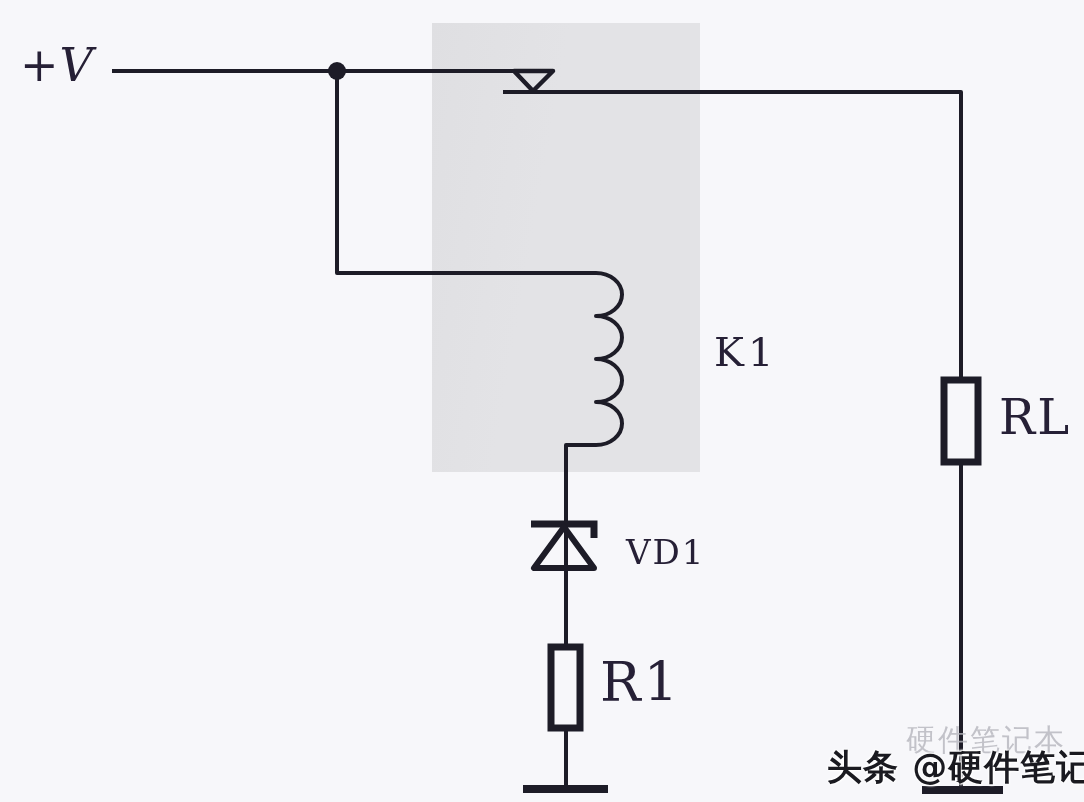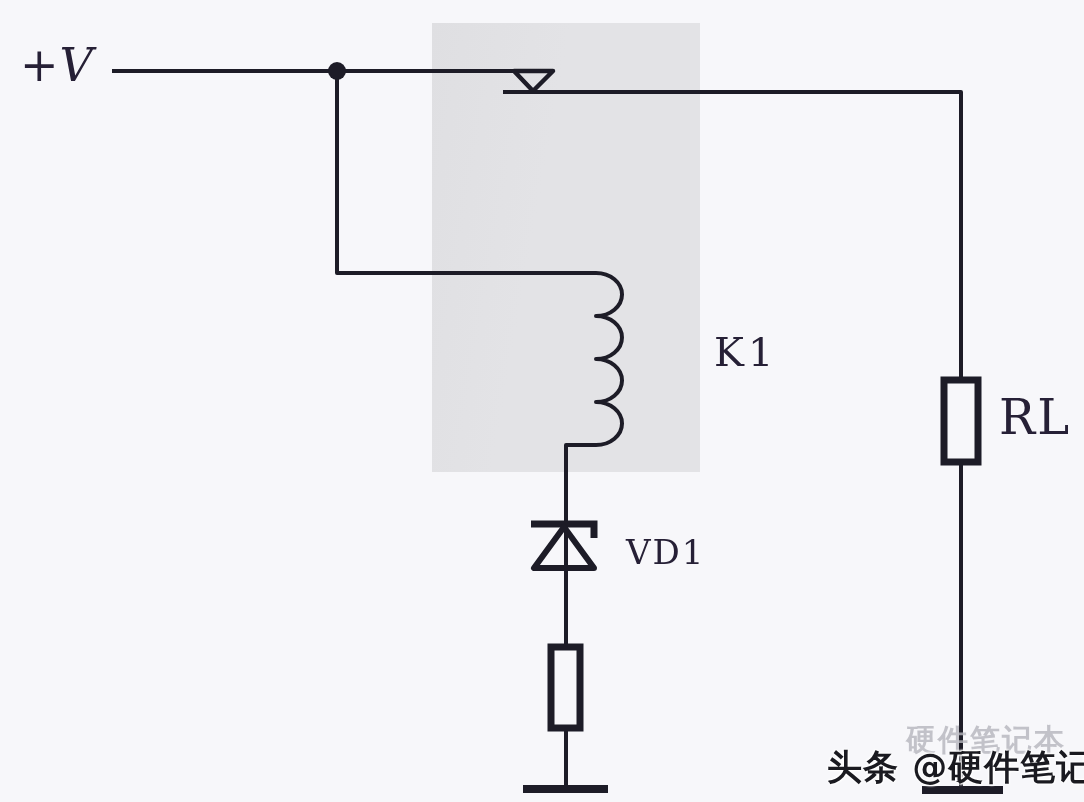--- a/index.html
+++ b/index.html
@@ -31,21 +31,21 @@
     line-height:1;
     white-space:nowrap;
   }
   .lbl-supply{left:20px;top:42px;font-size:46px;font-style:italic;letter-spacing:1px;}
   .lbl-k1{left:714px;top:332px;font-size:40px;letter-spacing:4px;}
   .lbl-rl{left:999px;top:393px;font-size:48px;letter-spacing:2px;}
   .lbl-vd1{left:626px;top:523px;font-size:34px;letter-spacing:2px;margin-top:12px;}
   .lbl-r1{left:600px;top:656px;font-size:54px;letter-spacing:3px;}
   .wm-ghost{
     position:absolute;left:906px;top:720px;
-    font-size:30px;font-weight:700;letter-spacing:2px;
+    font-size:30px;font-weight:400;letter-spacing:2px;
     color:var(--watermark-ghost);opacity:.8;
     white-space:nowrap;
   }
   .wm-main{
     position:absolute;left:827px;top:744px;
     font-size:35px;font-weight:700;letter-spacing:1px;
     color:var(--watermark-main);
     text-shadow:0 0 3px #ffffff,0 0 3px #ffffff,1px 1px 2px #ffffff,-1px -1px 2px #ffffff;
     white-space:nowrap;
   }
@@ -84,17 +84,18 @@
 
     <rect x="551" y="647" width="29" height="81" stroke-width="7"></rect>
     <path d="M566 731 V786"></path>
     <path d="M523 789 H608" stroke-width="8"></path>
   </svg>
 
   <div class="lbl lbl-supply">+V</div>
   <div class="lbl lbl-k1">K1</div>
   <div class="lbl lbl-rl">RL</div>
   <div class="lbl lbl-vd1">VD1</div>
+  <div class="lbl lbl-r1">R1</div>
 
   <div class="wm-ghost">硬件笔记本</div>
   <div class="wm-main">头条 @硬件笔记本</div>
 
 </div>
 
 </body></html>

